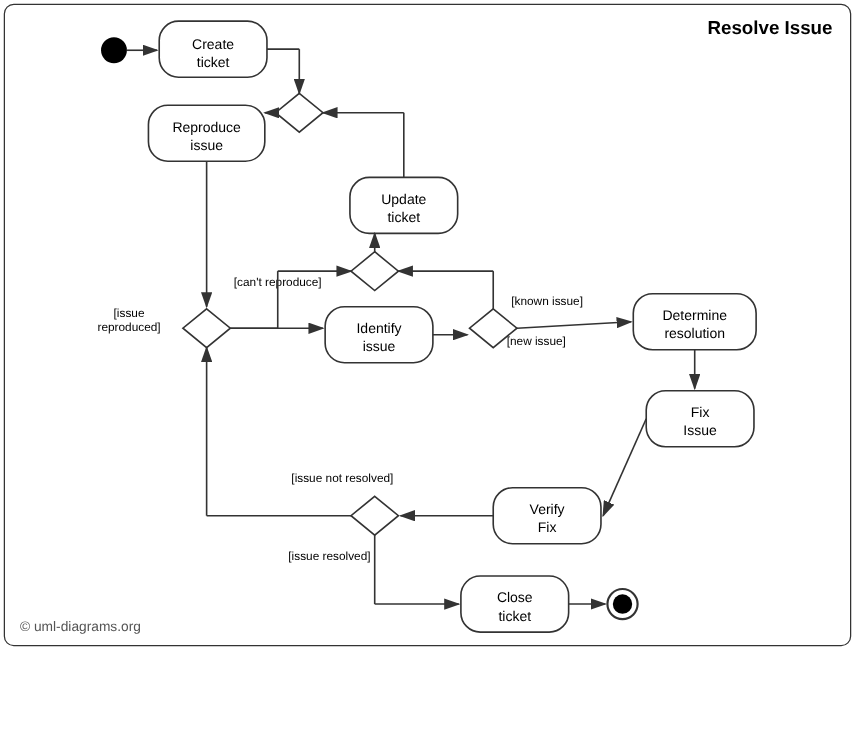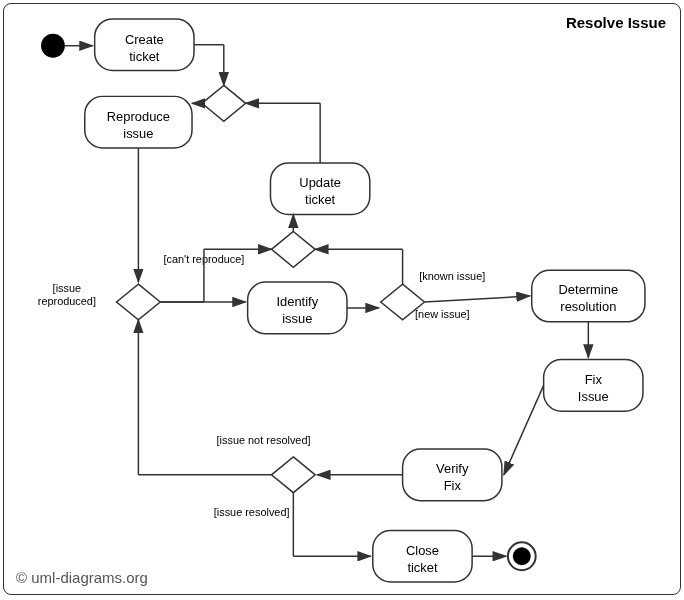--- a/index.html
+++ b/index.html
@@ -5,39 +5,39 @@
     * { box-sizing: border-box; margin: 0; padding: 0; }
     body {
       background: #fff;
       font-family: Arial, sans-serif;
       width: 684px;
       height: 600px;
       overflow: hidden;
     }
     .diagram-container {
       width: 678px;
-      height: 592px;
+      height: 514px;
       margin: 3px;
       border: 1px solid #333;
       border-radius: 8px;
       position: relative;
       background: #fff;
     }
     .title {
       position: absolute;
       top: 10px;
       right: 14px;
       font-weight: bold;
       font-size: 15px;
     }
     .copyright {
       position: absolute;
       bottom: 8px;
       left: 12px;
-      font-size: 15px;
+      font-size: 11px;
       color: #555;
     }
     svg {
       position: absolute;
       top: 0; left: 0;
       width: 100%; height: 100%;
     }
     
     .act-node {
       fill: #fff;

